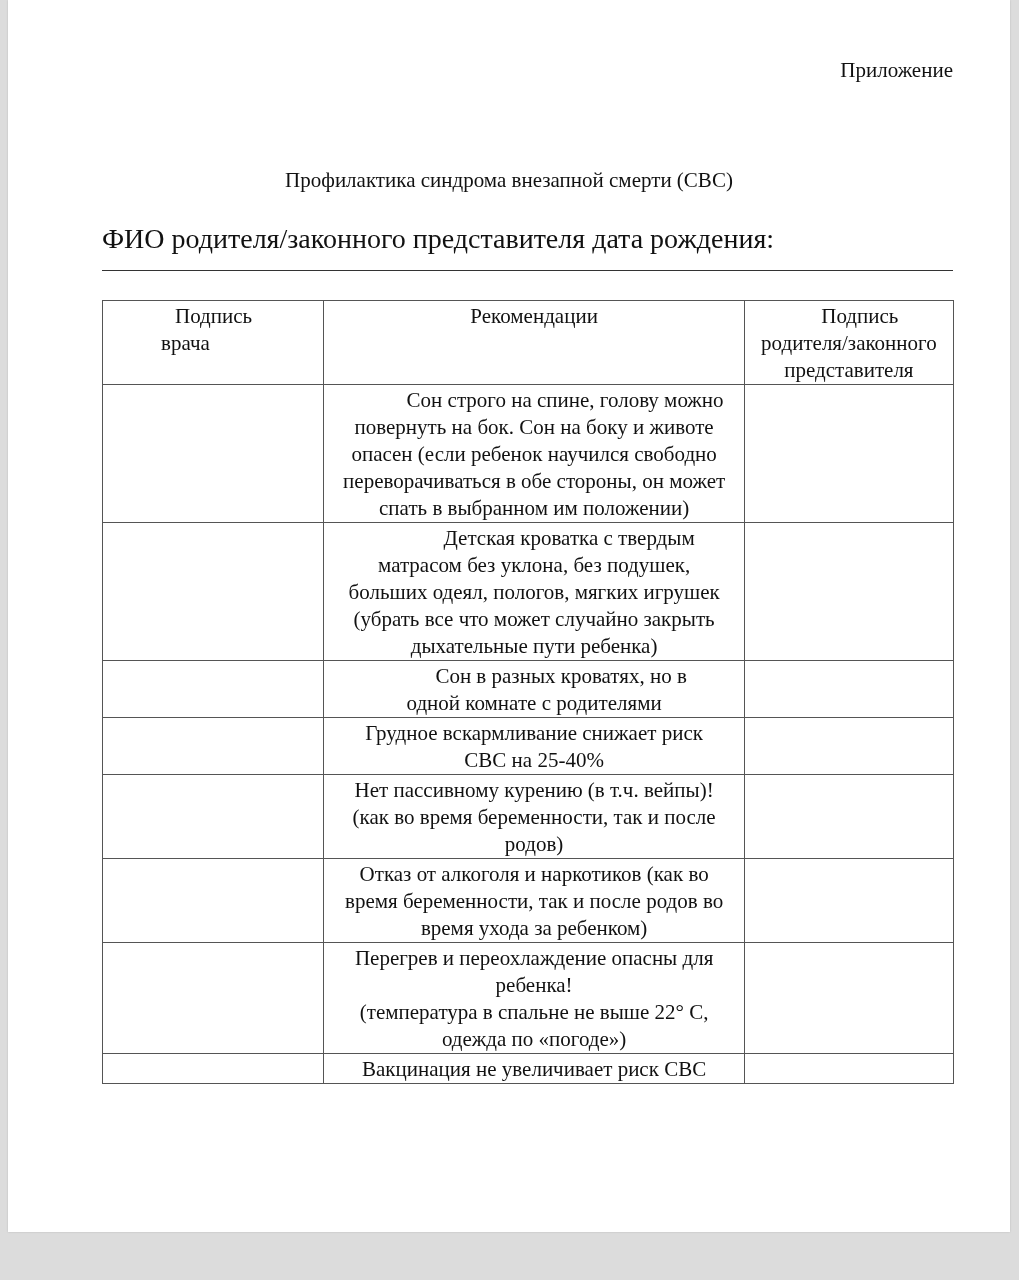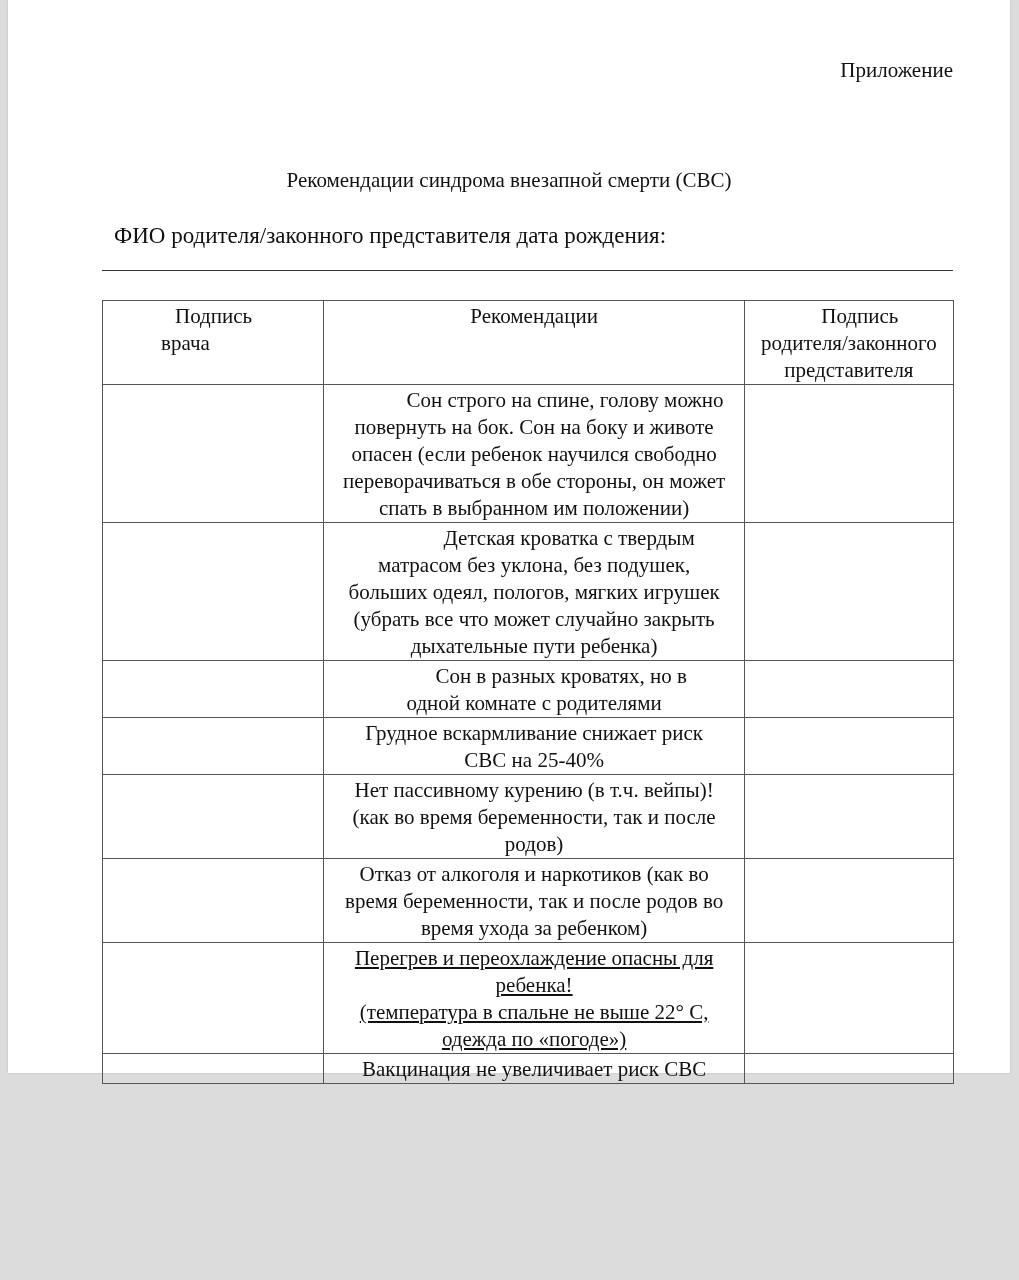--- a/index.html
+++ b/index.html
@@ -7,21 +7,21 @@
       width: 1019px; height: 1280px;
       background: #dcdcdc;
       position: relative;
       overflow: hidden;
       font-family: "Liberation Serif", "DejaVu Serif", serif;
       color: #111;
     }
     .sheet {
       position: absolute;
       left: 8px; top: 0;
-      width: 1002px; height: 1073px;
+      width: 1002px; height: 1232px;
       background: #ffffff;
       box-shadow: 0 0 2px rgba(0,0,0,0.15);
     }
     .appendix {
       position: absolute;
       right: 57px; top: 58px;
       font-size: 21px;
     }
     .title {
       position: absolute;
@@ -30,22 +30,22 @@
       font-size: 21px;
     }
     .subtitle {
       position: absolute;
       left: 0; right: 0; top: 168px;
       text-align: center;
       font-size: 21px;
     }
     .fio {
       position: absolute;
-      left: 106px; top: 223px;
-      font-size: 23px;
+      left: 94px; top: 223px;
+      font-size: 28px;
     }
     .fio-line {
       position: absolute;
       left: 94px; top: 270px;
       width: 851px; height: 0;
       border-top: 1.5px solid #333;
     }
     table.checklist {
       position: absolute;
       left: 94px; top: 300px;
@@ -66,21 +66,21 @@
     th.col-parent { width: 206px; text-align: center; }
     .hdr-cell { height: 80px; }
     td.rec { text-align: center; }
     td.blank { }
   </style>
 </head>
 <body>
 
 <div class="sheet">
   <div class="appendix">Приложение</div>
-  <div class="subtitle">Рекомендации синдрома внезапной смерти (СВС)</div>
+  <div class="subtitle">Профилактика синдрома внезапной смерти (СВС)</div>
   <div class="fio">ФИО родителя/законного представителя дата рождения:</div>
   <div class="fio-line"></div>
 
   <table class="checklist">
     <thead>
       <tr class="hdr-cell">
         <th class="col-doctor" style="padding-left:58px;">
           <div style="padding-left:14px;">Подпись</div>
           <div>врача</div>
         </th>
@@ -116,21 +116,21 @@
       <tr style="height:82px;">
         <td class="blank"></td>
         <td class="rec" style="padding-left:16px; padding-right:16px;">Нет пассивному курению (в т.ч. вейпы)! (как во время беременности, так и после родов)</td>
         <td class="blank"></td>
       </tr>
       <tr style="height:82px;">
         <td class="blank"></td>
         <td class="rec" style="padding-left:10px; padding-right:10px;">Отказ от алкоголя и наркотиков (как во время беременности, так и после родов во время ухода за ребенком)</td>
         <td class="blank"></td>
       </tr>
-      <tr style="height:110px;text-decoration:underline;">
+      <tr style="height:110px;">
         <td class="blank"></td>
         <td class="rec" style="padding-left:20px; padding-right:20px;">
           <div>Перегрев и переохлаждение опасны для ребенка!</div>
           <div>(температура в спальне не выше 22° С, одежда по «погоде»)</div>
         </td>
         <td class="blank"></td>
       </tr>
       <tr style="height:27px;font-family:Liberation Serif, serif;">
         <td class="blank"></td>
         <td class="rec">Вакцинация не увеличивает риск СВС</td>

